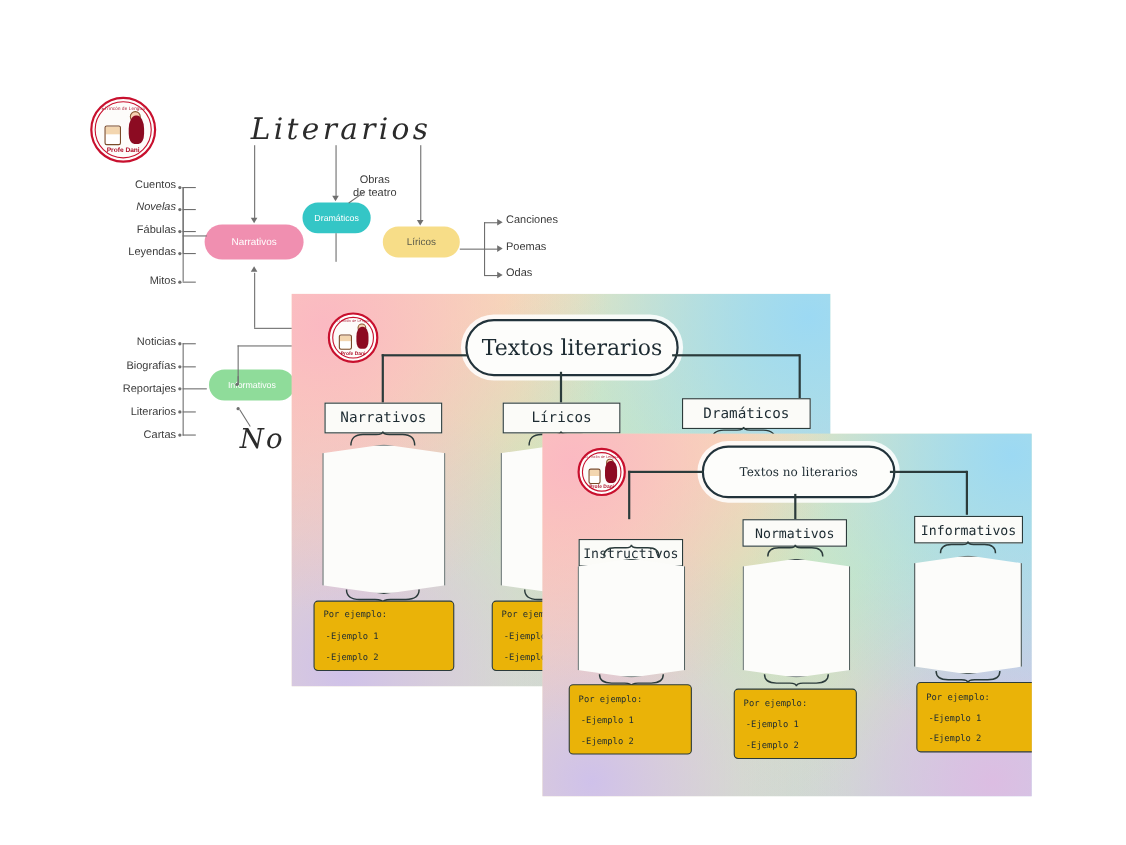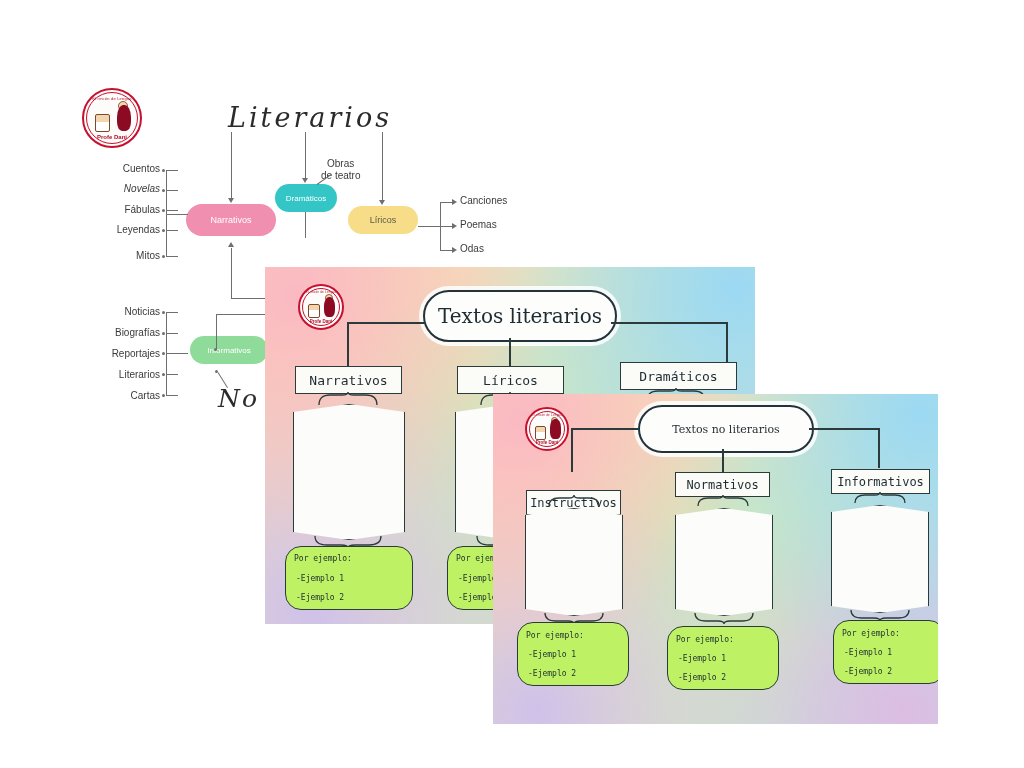--- a/index.html
+++ b/index.html
@@ -53,22 +53,22 @@
   .card .bg{position:absolute;inset:0;}
 
   .card-title{position:absolute;background:#fdfdfb;border:2px solid #22333b;
         border-radius:999px;display:flex;align-items:center;justify-content:center;
         font-family:"DejaVu Serif",serif;color:#1d2b32;white-space:nowrap;
         box-shadow:0 0 0 4px rgba(255,255,255,.85);}
   .cat-box{position:absolute;background:#fbfbf8;border:1.4px solid #2b3b3b;
         display:flex;align-items:center;justify-content:center;
         font-family:"DejaVu Sans Mono",monospace;color:#1d2b32;white-space:nowrap;}
   .big-box{position:absolute;background:#fcfcfa;border:1.4px solid #2b3b3b;}
-  .ex-box{position:absolute;background:#bef264;border:1.4px solid #2b3b3b;
-        border-radius:16px;}
+  .ex-box{position:absolute;background:#eab308;border:1.4px solid #2b3b3b;
+        border-radius:4px;}
   .ex-box .lbl{position:absolute;font-family:"DejaVu Sans Mono",monospace;
         color:#1d2b32;white-space:nowrap;}
   .brace{position:absolute;}
 </style>
 </head>
 <body>
 
 <div class="stage">
 
   <div class="abs" style="left:0;top:0;width:1024px;height:768px;">

